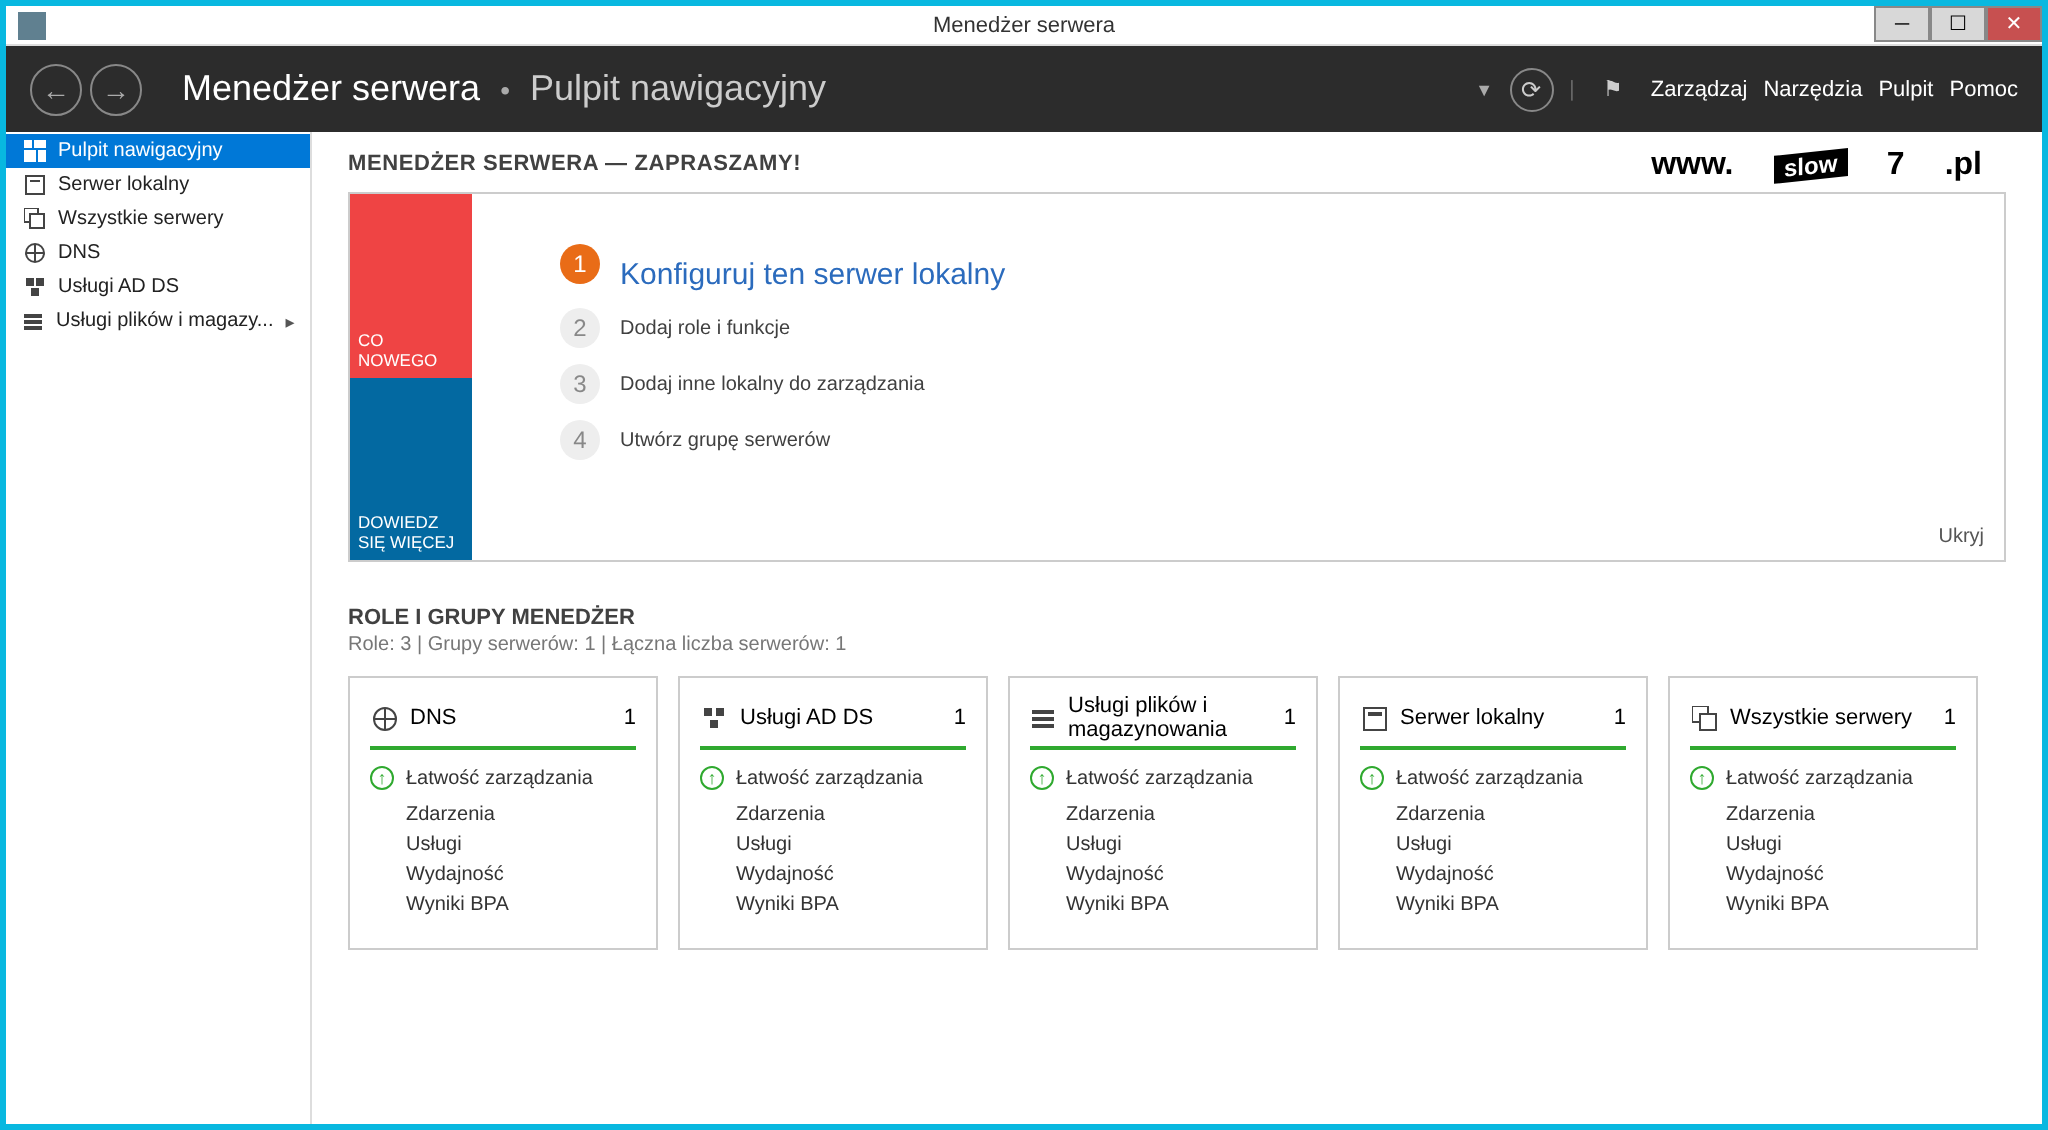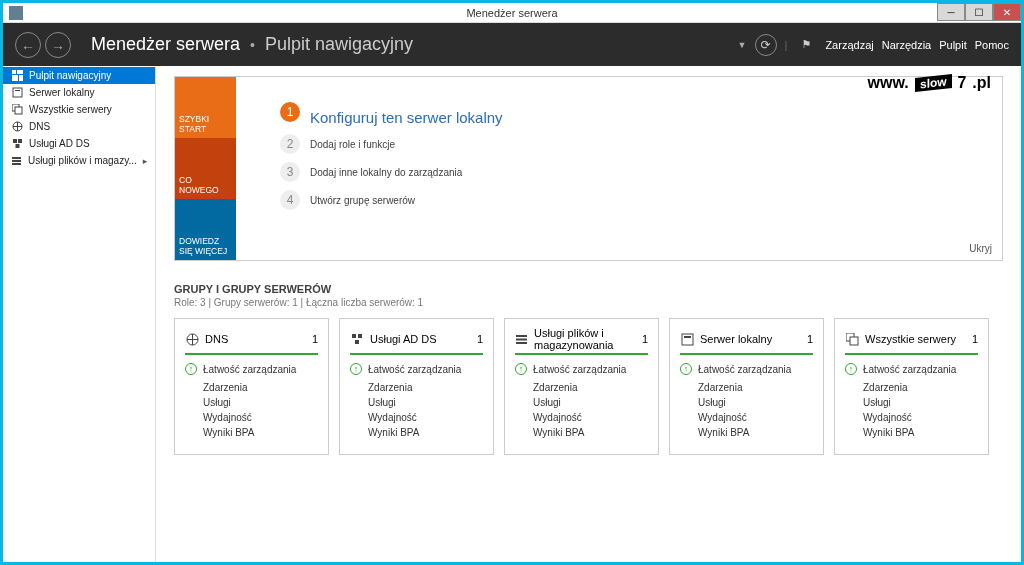--- a/index.html
+++ b/index.html
@@ -27,30 +27,30 @@
 .side-item.active { background: #0078d7; color: #fff; }
 .side-item.active .sico svg path, .side-item.active .sico svg rect { fill: #fff; }
 .side-item .sico { width: 12px; height: 12px; display: flex; align-items: center; justify-content: center; }
 .side-item .chev { margin-left: auto; font-size: 9px; color: #555; }
 .main { flex: 1; padding: 10px 18px; overflow: auto; position: relative; }
 .welcome-head { font-size: 11px; font-weight: 600; color: #414141; letter-spacing: .3px; margin-bottom: 8px; }
 .welcome-box { border: 1px solid #ccc; position: relative; display: flex; min-height: 185px; background: #fff; }
 .tiles { width: 61px; display: flex; flex-direction: column; }
 .tile { flex: 1; display: flex; align-items: flex-end; padding: 4px; font-size: 8.5px; color: #fff; }
 .tile.t1 { background: #e96c17; }
-.tile.t2 { background: #c2410c; }
+.tile.t2 { background: #ef4444; }
 .tile.t3 { background: #0369a1; }
 .steps { flex: 1; padding: 12px 20px; position: relative; }
 .step { display: flex; align-items: center; gap: 10px; margin: 8px 24px; }
 .step .num { width: 20px; height: 20px; border-radius: 50%; display: flex; align-items: center; justify-content: center; font-size: 12px; color: #888; background: #eee; }
 .step.primary .num { background: #e96c17; color: #fff; }
 .step .txt { font-size: 10px; color: #404040; cursor: pointer; }
 .step.primary .txt { font-size: 15px; color: #2b6bbd; margin-top: 12px; }
 .hide-link { position: absolute; right: 10px; bottom: 6px; font-size: 10px; color: #555; cursor: pointer; }
-.watermark { position: absolute; right: 30px; top: 8px; display: flex; align-items: center; font-size: 16px; font-weight: bold; color: #000; gap: 6px; z-index: 5; margin-left: 16px; }
+.watermark { position: absolute; right: 30px; top: 8px; display: flex; align-items: center; font-size: 16px; font-weight: bold; color: #000; gap: 20px; z-index: 5; margin-left: 16px; }
 .watermark .badge { background: #000; color: #fff; padding: 0 5px; transform: skewY(-6deg); font-size: 12px; }
 .rg-head { font-size: 11px; font-weight: 600; color: #414141; margin-top: 22px; }
 .rg-sub { font-size: 10px; color: #777; margin-top: 2px; margin-bottom: 10px; }
 .cards { display: flex; gap: 10px; }
 .card { border: 1px solid #ccc; width: 155px; padding: 8px 10px 14px; }
 .card-h { display: flex; align-items: center; gap: 6px; font-size: 11px; height: 24px; }
 .card-h .cico { width: 14px; height: 14px; display: flex; align-items: center; justify-content: center; }
 .card-h .cnt { margin-left: auto; }
 .card-line { height: 2px; margin: 2px 0 6px; }
 .card-line.green { background: #2fa92f; }
@@ -164,25 +164,23 @@
     </div>
 
     <div class="main">
       <div class="watermark">
         <span>www.</span>
         <span class="badge">slow</span>
         <span>7</span>
         <span>.pl</span>
       </div>
 
+      <div class="welcome-head">MENEDŻER SERWERA — ZAPRASZAMY!</div>
       <div class="welcome-box">
         <div class="tiles">
-          <div class="tile t1">
-              <span>SZYBKI START</span>
-            </div>
           <div class="tile t2">
               <span>CO NOWEGO</span>
             </div>
           <div class="tile t3">
               <span>DOWIEDZ SIĘ WIĘCEJ</span>
             </div>
         </div>
         <div class="steps">
           <div class="step primary">
             <span class="num">1</span>
@@ -197,21 +195,21 @@
             <span class="txt">Dodaj inne lokalny do zarządzania</span>
           </div>
           <div class="step">
             <span class="num">4</span>
             <span class="txt">Utwórz grupę serwerów</span>
           </div>
           <div class="hide-link">Ukryj</div>
         </div>
       </div>
 
-      <div class="rg-head">GRUPY I GRUPY SERWERÓW</div>
+      <div class="rg-head">ROLE I GRUPY MENEDŻER</div>
       <div class="rg-sub">Role: 3 | Grupy serwerów: 1 | Łączna liczba serwerów: 1</div>
 
       <div class="cards">
 
         <div class="card">
           <div class="card-h">
             <span class="cico">
                 <svg width="13" height="13">
                   <circle cx="6.5" cy="6.5" r="5.5" fill="none" stroke="#444"></circle>
                   <path d="M1 6.5h11M6.5 1v11" stroke="#444"></path>

